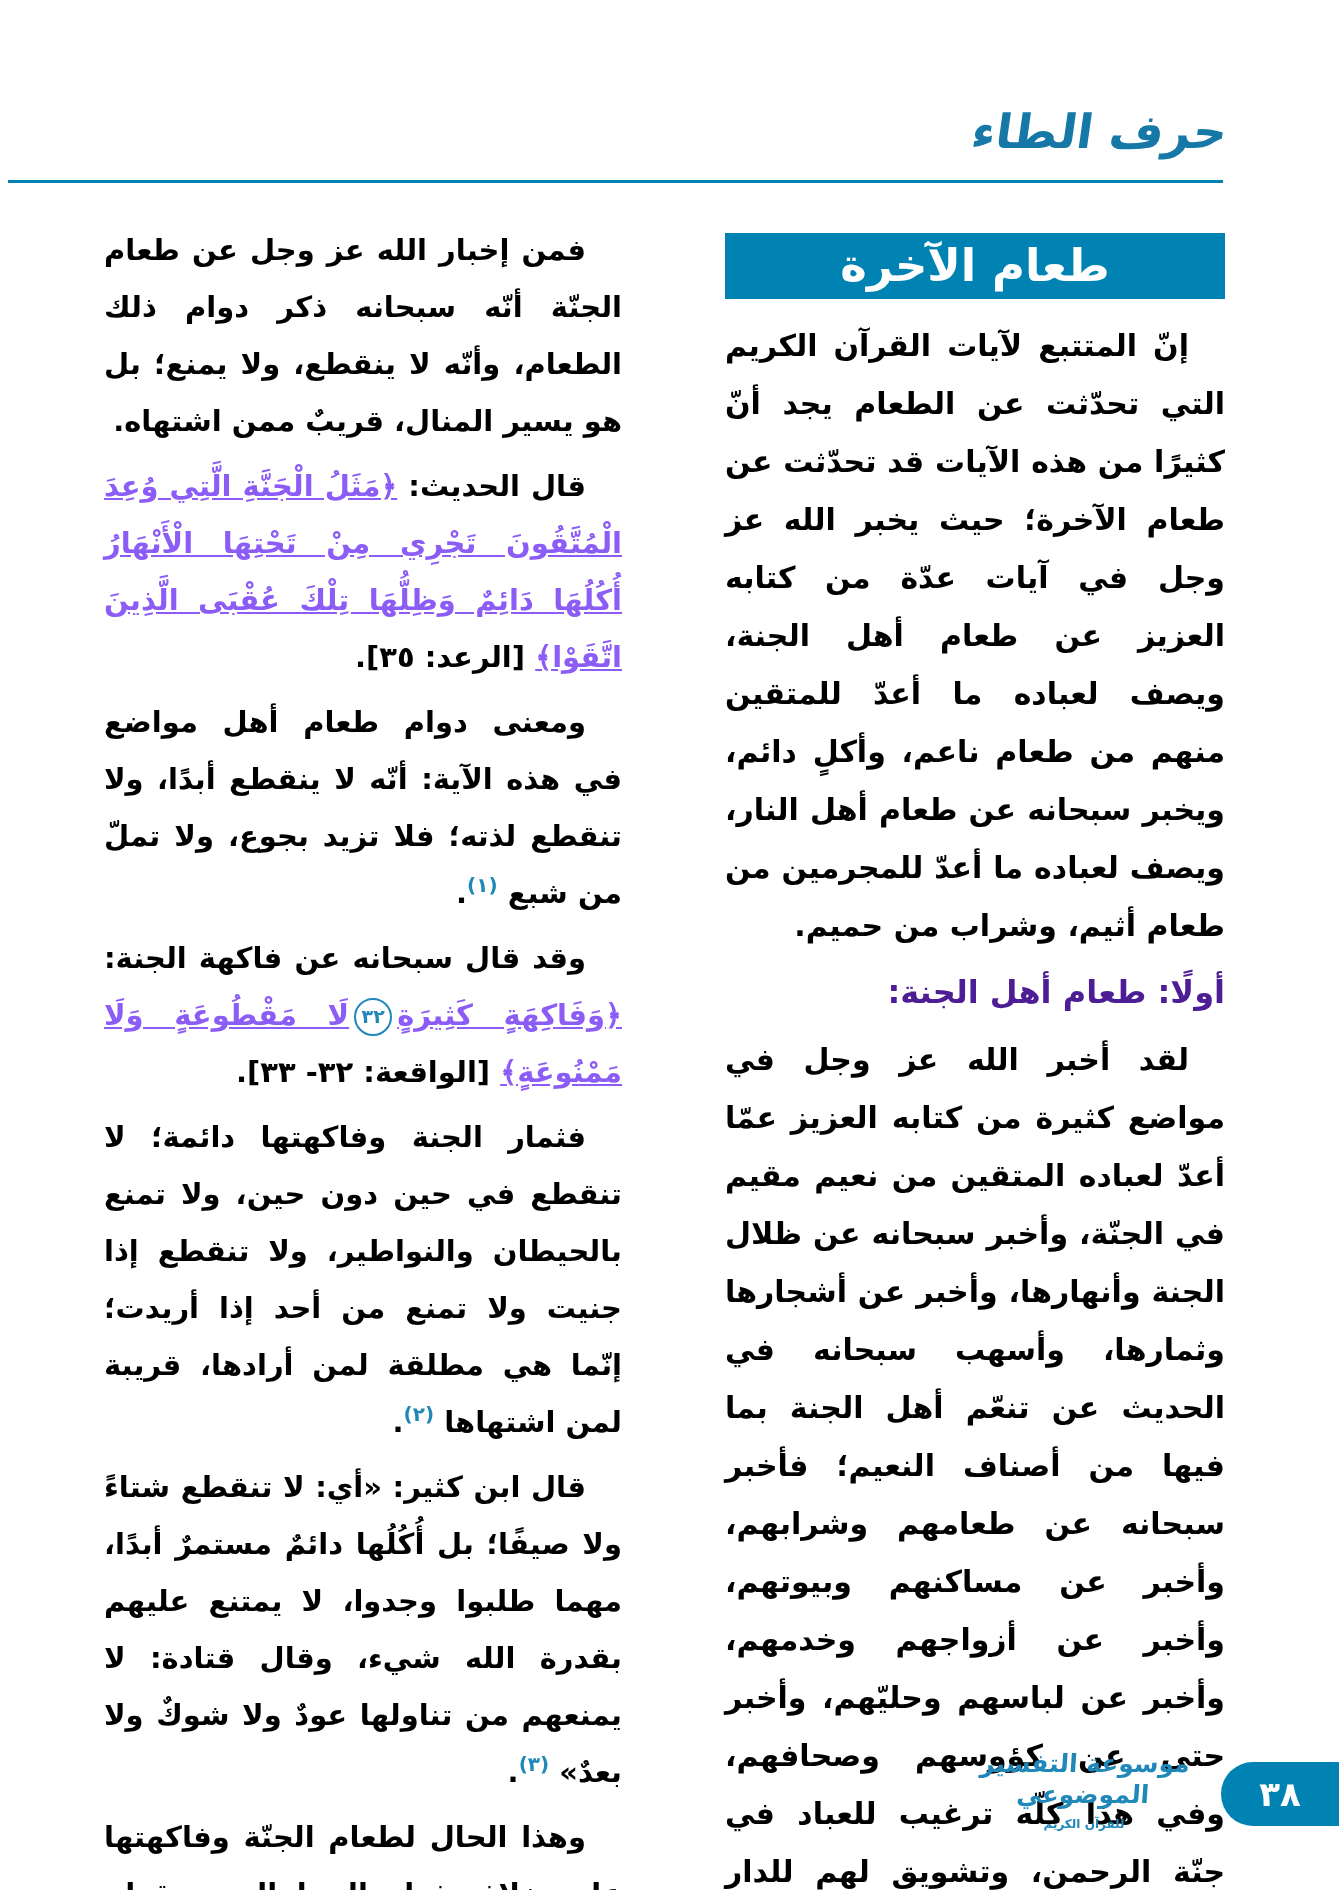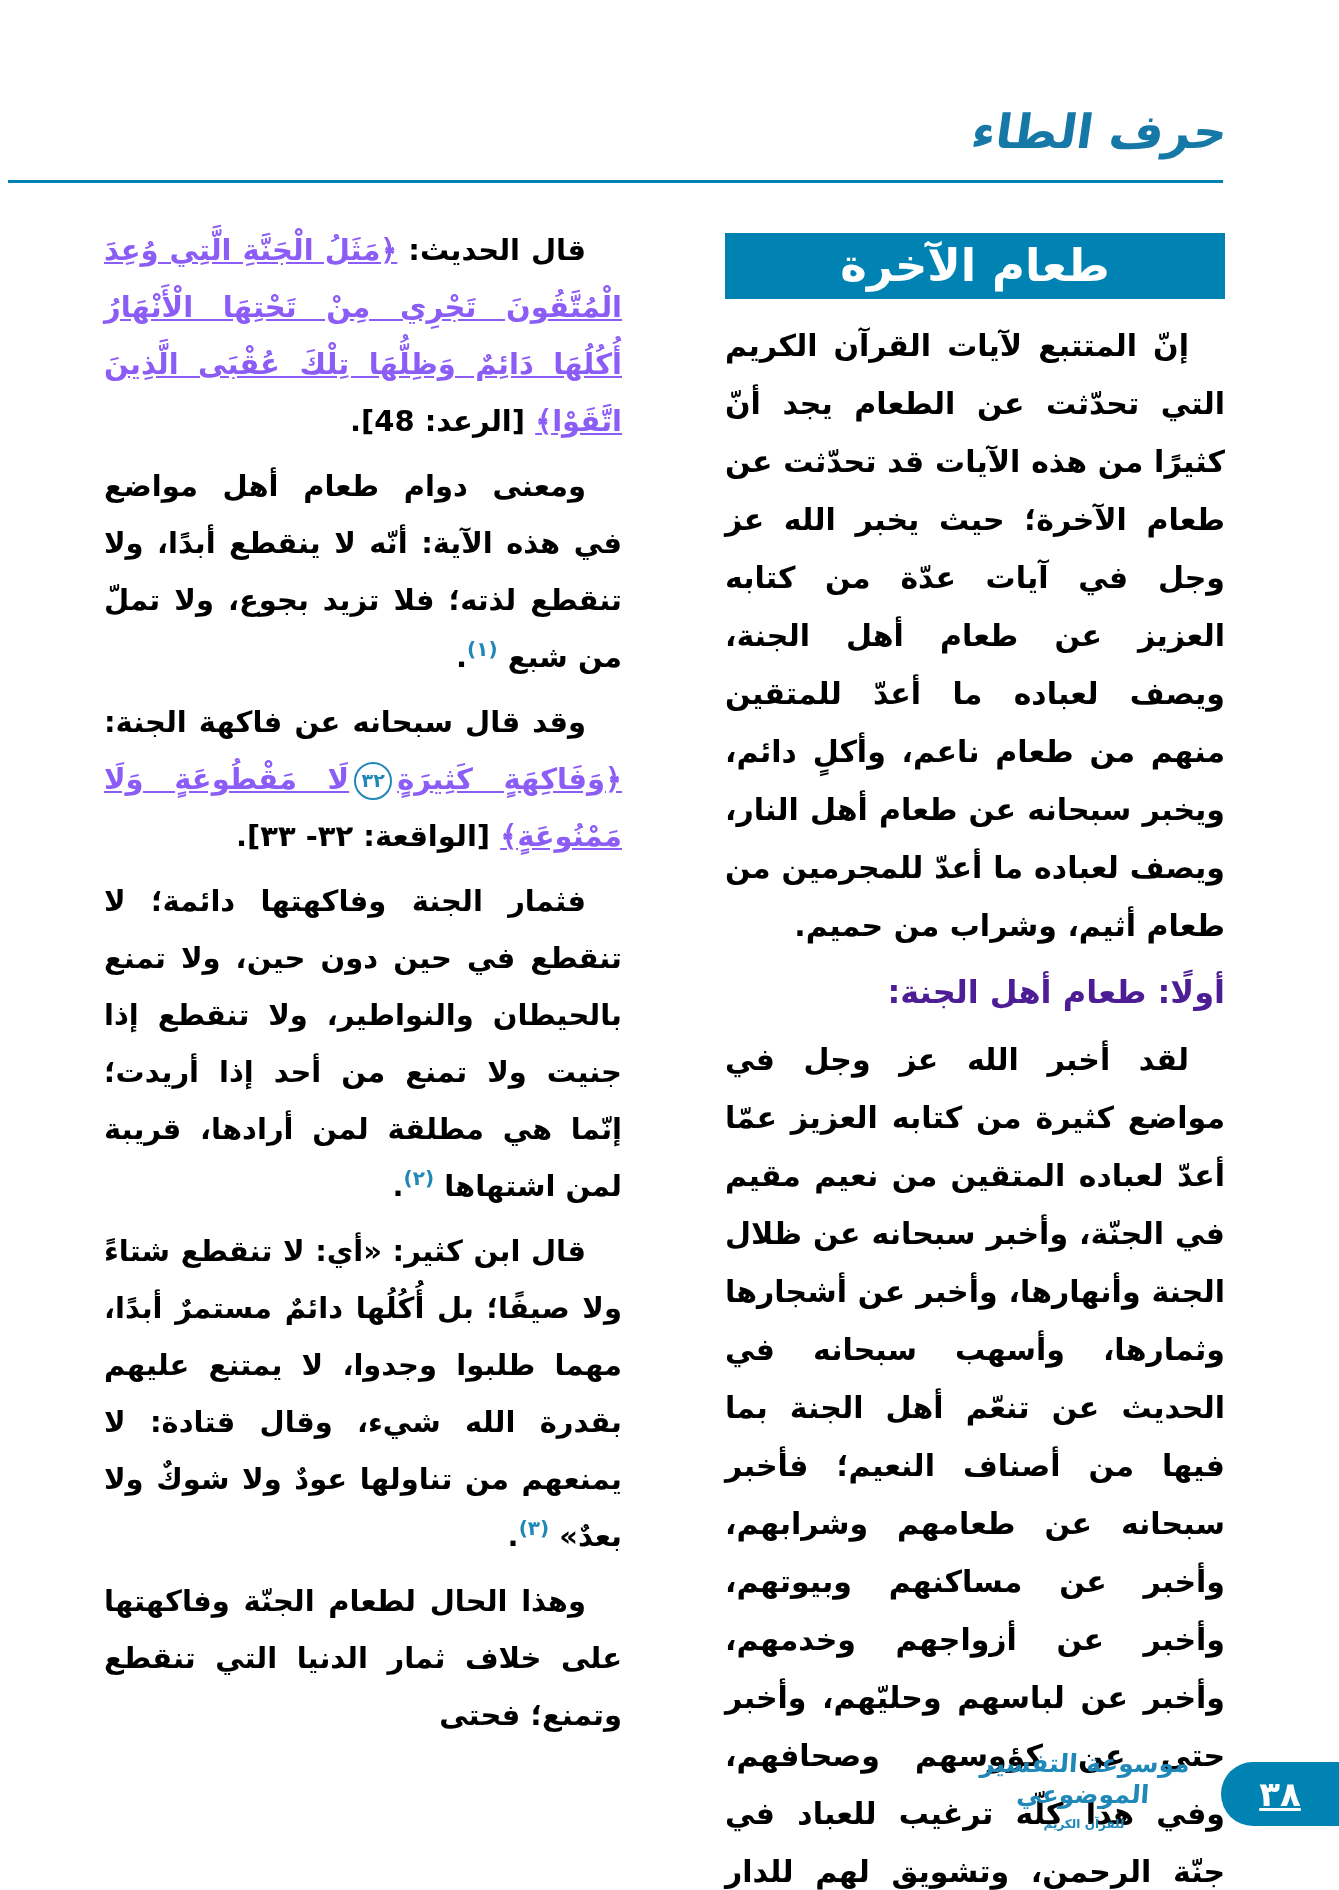--- a/index.html
+++ b/index.html
@@ -96,41 +96,41 @@
     right:0;top:1762px;
     width:118px;height:64px;
     background:#0083B2;
     border-radius:32px 0 0 32px;
     color:#ffffff;
     font-size:34px;
     font-weight:bold;
     display:flex;
     align-items:center;
     justify-content:center;
-    text-decoration:underline;
   }
 </style>
 </head>
 <body>
 
 <div id="page">
 
   <div class="chapter-title">حرف الطاء</div>
   <div class="header-rule"></div>
 
   <div class="col" id="right-col">
     <div class="section-box">طعام الآخرة</div>
     <p class="para">إنّ المتتبع لآيات القرآن الكريم التي تحدّثت عن الطعام يجد أنّ كثيرًا من هذه الآيات قد تحدّثت عن طعام الآخرة؛ حيث يخبر الله عز وجل في آيات عدّة من كتابه العزيز عن طعام أهل الجنة، ويصف لعباده ما أعدّ للمتقين منهم من طعام ناعم، وأكلٍ دائم، ويخبر سبحانه عن طعام أهل النار، ويصف لعباده ما أعدّ للمجرمين من طعام أثيم، وشراب من حميم.</p>
     <div class="subheading">أولًا: طعام أهل الجنة:</div>
     <p class="para">لقد أخبر الله عز وجل في مواضع كثيرة من كتابه العزيز عمّا أعدّ لعباده المتقين من نعيم مقيم في الجنّة، وأخبر سبحانه عن ظلال الجنة وأنهارها، وأخبر عن أشجارها وثمارها، وأسهب سبحانه في الحديث عن تنعّم أهل الجنة بما فيها من أصناف النعيم؛ فأخبر سبحانه عن طعامهم وشرابهم، وأخبر عن مساكنهم وبيوتهم، وأخبر عن أزواجهم وخدمهم، وأخبر عن لباسهم وحليّهم، وأخبر حتى عن كؤوسهم وصحافهم، وفي هذا كلّه ترغيب للعباد في جنّة الرحمن، وتشويق لهم للدار الآخرة، وتحفيز لهم على الجد والاجتهاد في الطاعة والعبادة لنيل ذلك الجزاء العظيم، والفوز بذلك الفوز الكبير.</p>
   </div>
 
   <div class="col" id="left-col">
+    <p class="para">فمن إخبار الله عز وجل عن طعام الجنّة أنّه سبحانه ذكر دوام ذلك الطعام، وأنّه لا ينقطع، ولا يمنع؛ بل هو يسير المنال، قريبٌ ممن اشتهاه.</p>
 
-    <p class="para"><span>قال الحديث:</span> <span class="quran">﴿مَثَلُ الْجَنَّةِ الَّتِي وُعِدَ الْمُتَّقُونَ تَجْرِي مِنْ تَحْتِهَا الْأَنْهَارُ أُكُلُهَا دَائِمٌ وَظِلُّهَا تِلْكَ عُقْبَى الَّذِينَ اتَّقَوْا﴾</span> <span class="citation">[الرعد: 48].</span></p>
+    <p class="para"><span>قال الحديث:</span> <span class="quran">﴿مَثَلُ الْجَنَّةِ الَّتِي وُعِدَ الْمُتَّقُونَ تَجْرِي مِنْ تَحْتِهَا الْأَنْهَارُ أُكُلُهَا دَائِمٌ وَظِلُّهَا تِلْكَ عُقْبَى الَّذِينَ اتَّقَوْا﴾</span> <span class="citation">[الرعد: ٣٥].</span></p>
 
     <p class="para"><span>ومعنى دوام طعام أهل مواضع في هذه الآية: أنّه لا ينقطع أبدًا، ولا تنقطع لذته؛ فلا تزيد بجوع، ولا تملّ من شبع</span> <sup class="fn-marker">(١)</sup><span>.</span></p>
 
     <p class="para"><span>وقد قال سبحانه عن فاكهة الجنة:</span> <span class="quran">﴿وَفَاكِهَةٍ كَثِيرَةٍ</span><span class="ayah-medallion">٣٢</span><span class="quran">لَا مَقْطُوعَةٍ وَلَا مَمْنُوعَةٍ﴾</span> <span class="citation">[الواقعة: ٣٢- ٣٣].</span></p>
 
     <p class="para"><span>فثمار الجنة وفاكهتها دائمة؛ لا تنقطع في حين دون حين، ولا تمنع بالحيطان والنواطير، ولا تنقطع إذا جنيت ولا تمنع من أحد إذا أريدت؛ إنّما هي مطلقة لمن أرادها، قريبة لمن اشتهاها</span> <sup class="fn-marker">(٢)</sup><span>.</span></p>
 
     <p class="para"><span>قال ابن كثير: «أي: لا تنقطع شتاءً ولا صيفًا؛ بل أُكُلُها دائمٌ مستمرٌ أبدًا، مهما طلبوا وجدوا، لا يمتنع عليهم بقدرة الله شيء، وقال قتادة: لا يمنعهم من تناولها عودٌ ولا شوكٌ ولا بعدٌ»</span> <sup class="fn-marker">(٣)</sup><span>.</span></p>
 
     <p class="para">وهذا الحال لطعام الجنّة وفاكهتها على خلاف ثمار الدنيا التي تنقطع وتمنع؛ فحتى</p>

